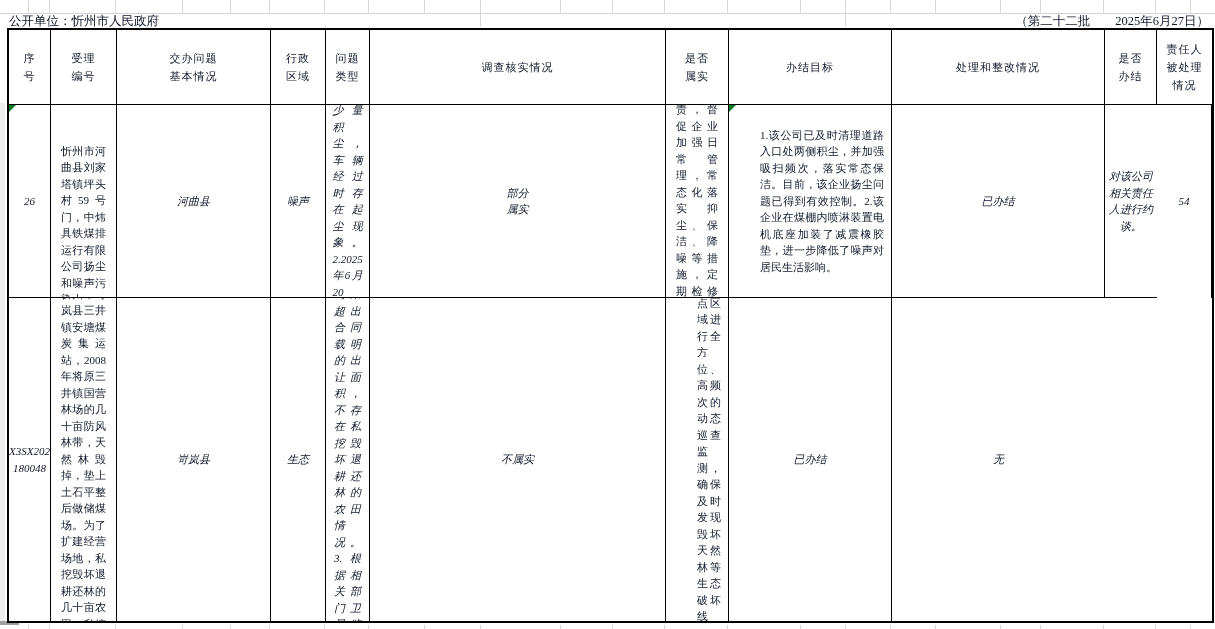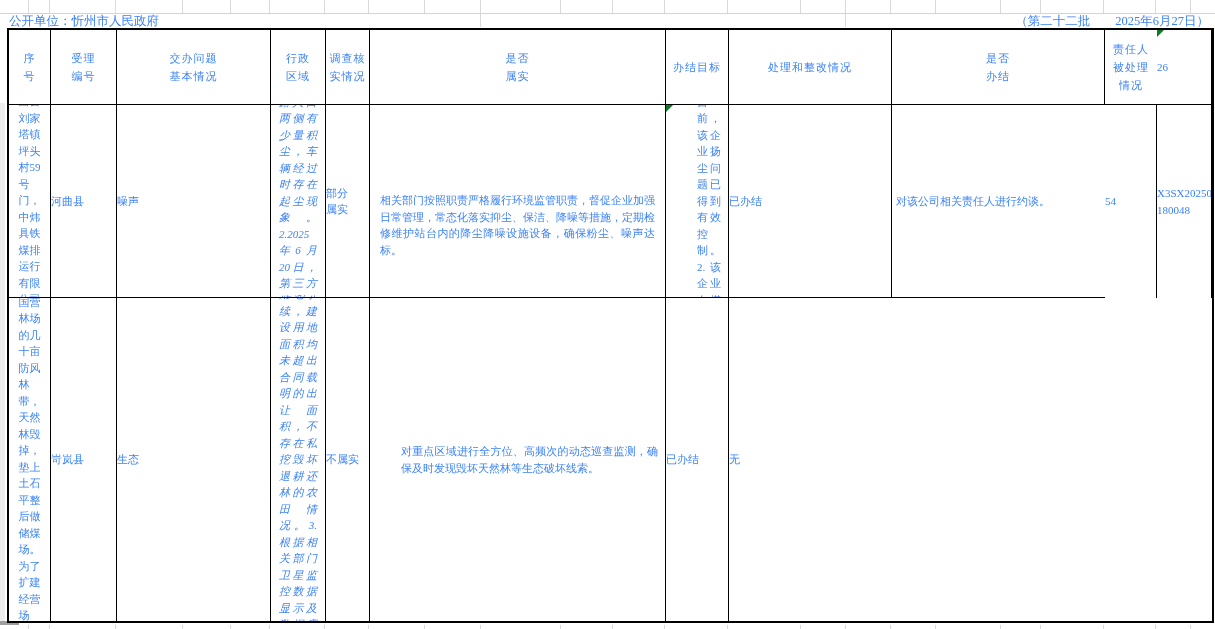--- a/index.html
+++ b/index.html
@@ -1,17 +1,17 @@
 <!DOCTYPE html>
 <html><head>
 <meta charset="utf-8">
 <style>
   html,body{margin:0;padding:0;background:#fff;}
   #screen{position:relative;width:1215px;height:629px;background:#fff;overflow:hidden;
-          font-family:"Liberation Serif","DejaVu Serif",serif;color:#3b82f6;}
+          font-family:"Liberation Serif","DejaVu Serif",serif;color:#0f172a;}
   
   .gl{position:absolute;width:1px;background:#d9d9d9;}
   .glh{position:absolute;left:0;width:1215px;height:1px;background:#d4d4d4;}
   
   .title-left{position:absolute;left:9px;top:13px;font-size:12.5px;white-space:pre;}
   .title-right{position:absolute;right:6px;top:13px;font-size:12.5px;white-space:pre;}
   
   .left-strip{position:absolute;left:0;top:103px;width:5px;height:520px;background:#ededed;}
   .left-nub{position:absolute;left:0;top:621px;width:19px;height:4px;background:#9e9e9e;}
   
@@ -20,21 +20,21 @@
          grid-template-columns:42px 66px 154px 55px 44px 296px 63px 163px 213px 52px 55px;
          grid-template-rows:75px 193px 323px;}
   .cell{border-right:1.5px solid #000;border-bottom:1.5px solid #000;
         display:flex;align-items:center;justify-content:center;
         font-size:11px;line-height:16.5px;white-space:pre-line;
         position:relative;overflow:hidden;box-sizing:border-box;}
   .cell.lastcol{border-right:none;}
   .cell.lastrow{border-bottom:none;}
   .txt{width:100%;}
   .hc .txt{text-align:center;line-height:18px;letter-spacing:1px;}
-  .cc .txt{}
+  .cc .txt{text-align:center;font-style:italic;}
   .pc .txt{text-align:justify;}
   .pad7 .txt{padding:0 7px;margin-left:24px;}
   .pad8 .txt{padding:0 8px;font-style:italic;}
   .pad10 .txt{padding:0 10px;margin-top:48px;}
   .pad4 .txt{padding:0 4px;}
   
   .corner{position:absolute;left:0;top:0;width:0;height:0;
           border-top:7px solid #0c7a24;border-right:7px solid transparent;}
 </style>
 </head>
@@ -51,20 +51,22 @@
   <div class="table">
 
     <div class="cell hc"><span class="txt">序
 号</span></div>
     <div class="cell hc"><span class="txt">受理
 编号</span></div>
     <div class="cell hc"><span class="txt">交办问题
 基本情况</span></div>
     <div class="cell hc"><span class="txt">行政
 区域</span></div>
+    <div class="cell hc"><span class="txt">问题
+类型</span></div>
     <div class="cell hc"><span class="txt">调查核实情况</span></div>
     <div class="cell hc"><span class="txt">是否
 属实</span></div>
     <div class="cell hc"><span class="txt">办结目标</span></div>
     <div class="cell hc"><span class="txt">处理和整改情况</span></div>
     <div class="cell hc"><span class="txt">是否
 办结</span></div>
     <div class="cell hc lastcol"><span class="txt">责任人
 被处理
 情况</span></div>

